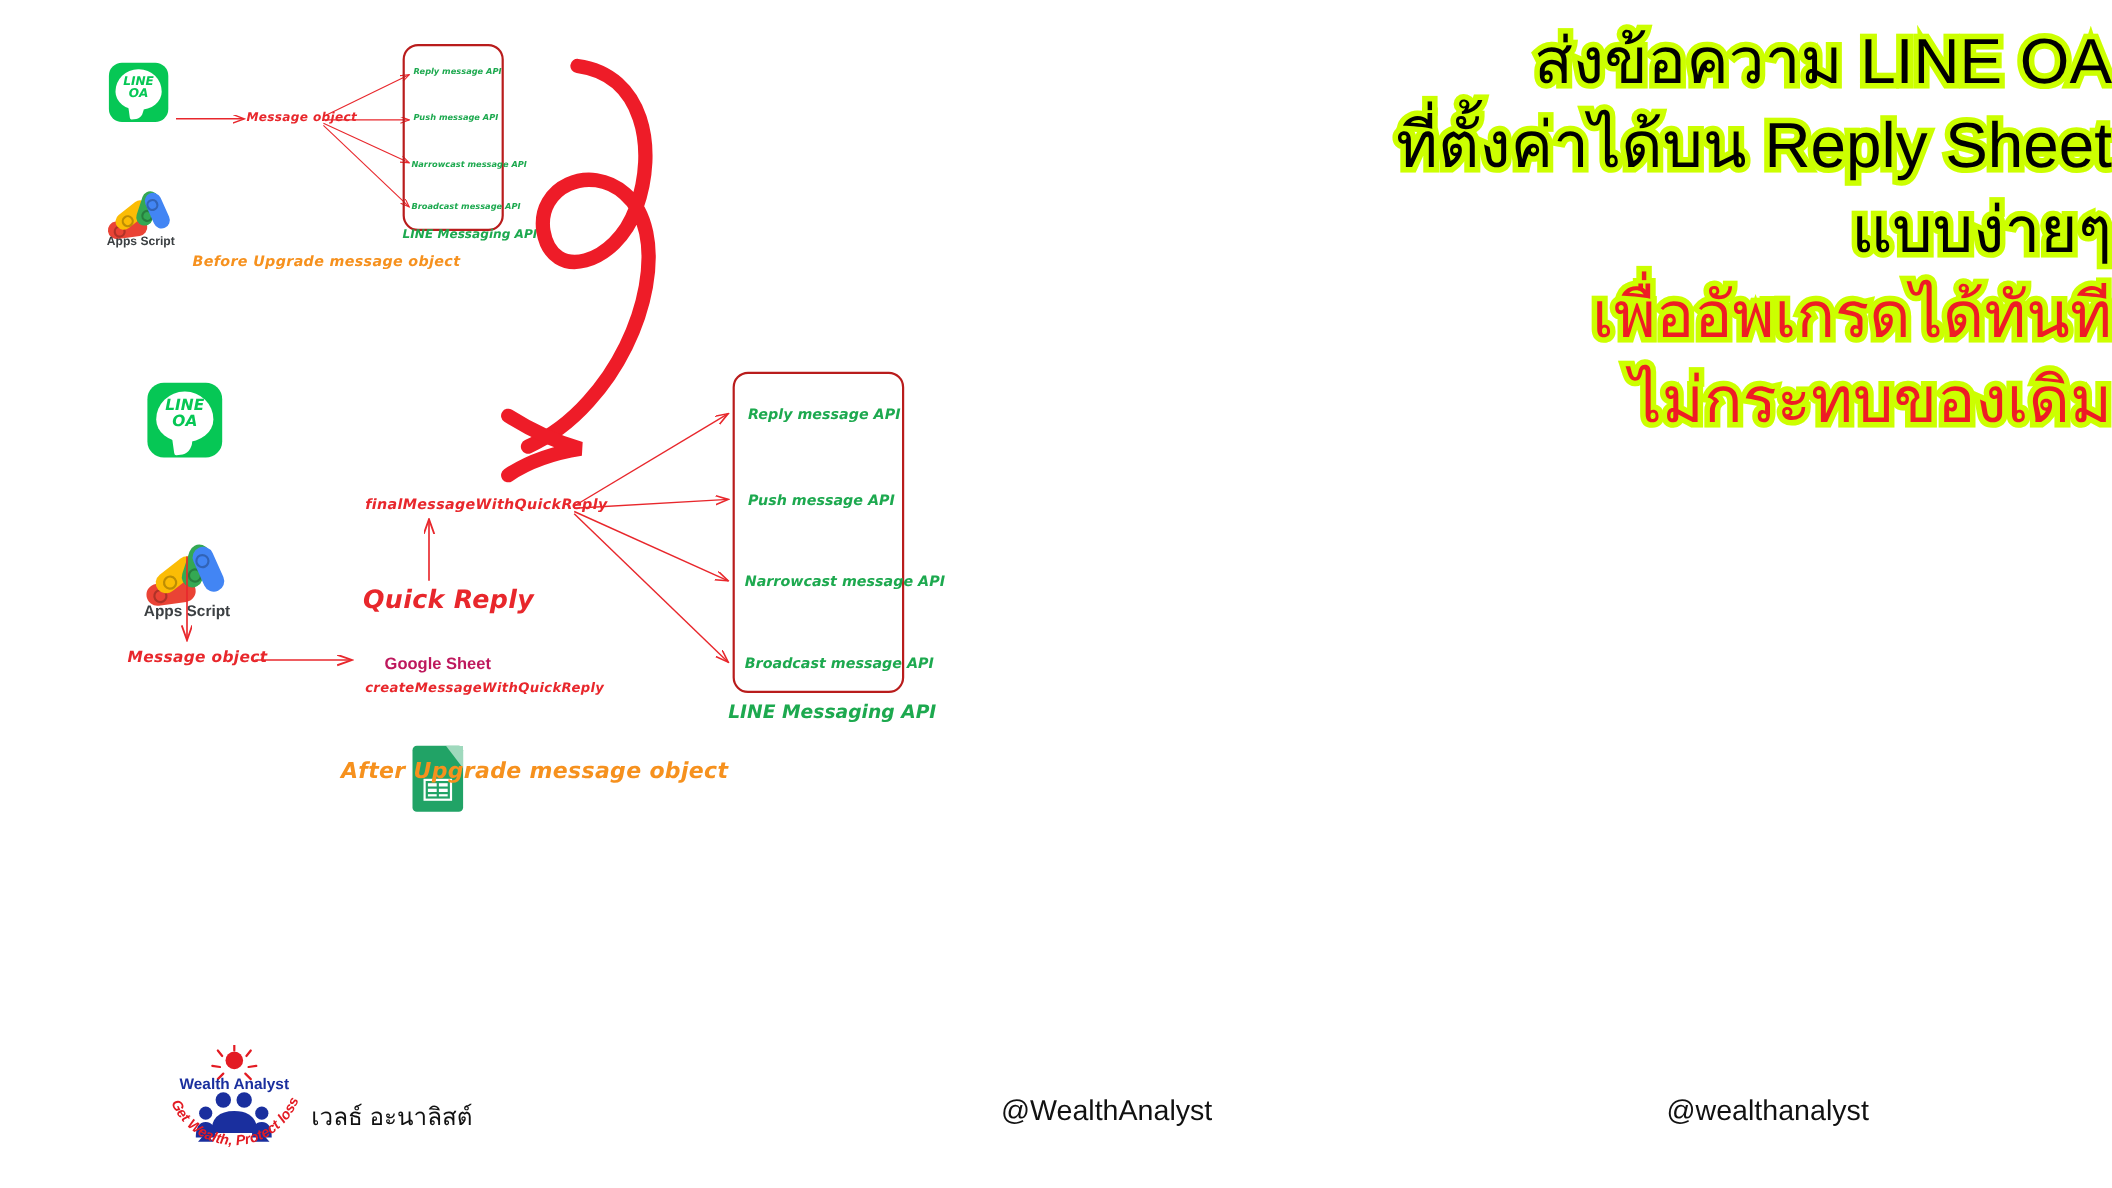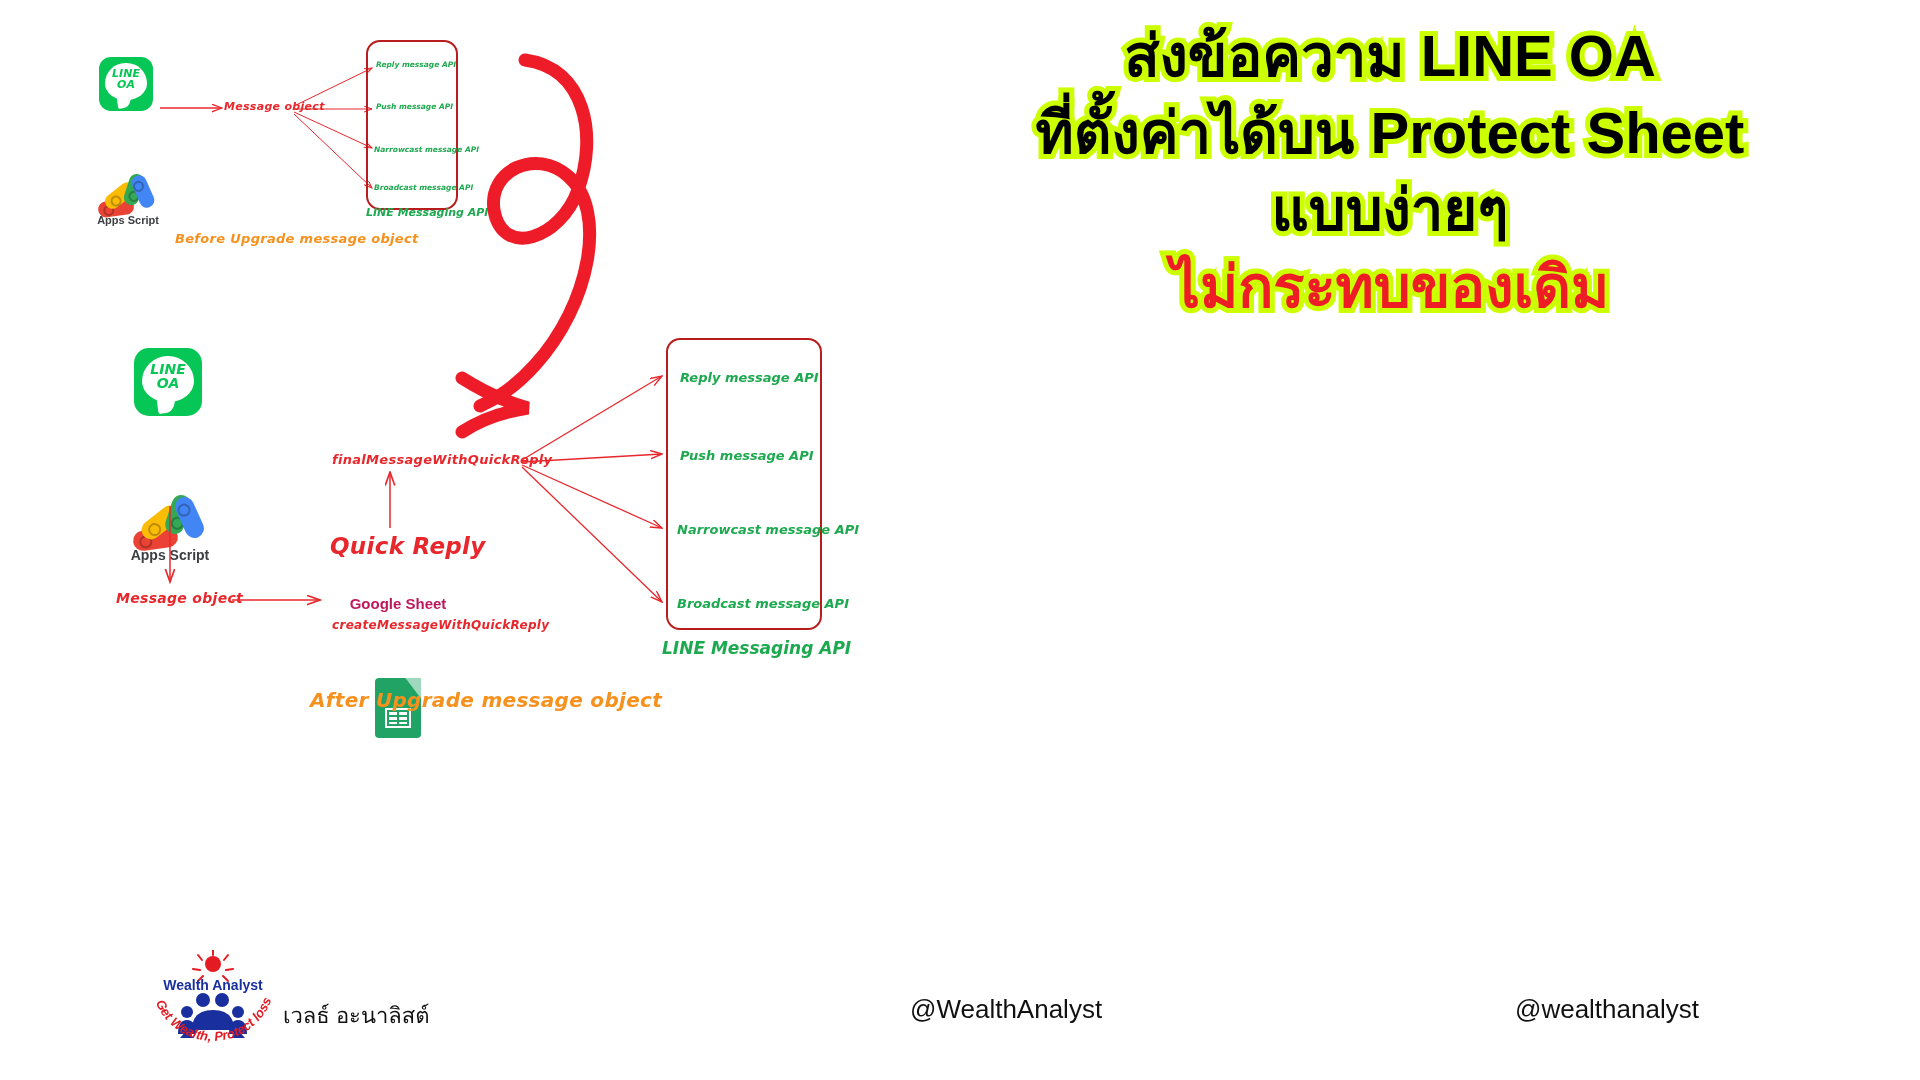--- a/index.html
+++ b/index.html
@@ -111,24 +111,25 @@
   .headline{
     position:absolute;
     text-align:center;
     font-family:"Liberation Sans", sans-serif;
     font-weight:700;
     line-height:1.02;
   }
   .hl-line{
     display:block;
     white-space:nowrap;
-    font-weight:700;
+    font-weight:400;
     -webkit-text-stroke:10px #ccff00;
     paint-order:stroke fill;
     text-shadow:0 0 0 #ccff00;
+    text-align:right;
   }
   .hl-black{color:#000000;}
   .hl-red{color:#ee1c25;}
 
   
   .footer-text{
     color:#111;
     font-family:"Liberation Sans", sans-serif;
     white-space:nowrap;
   }
@@ -268,22 +269,23 @@
       <div class="api-item" style="left:9px;top:182px;font-size:13px;">Narrowcast message API</div>
       <div class="api-item" style="left:9px;top:256px;font-size:13px;">Broadcast message API</div>
     </div>
     <div class="abs box-caption" style="left:662px;top:318px;font-size:17px;">LINE Messaging API</div>
 
     <div class="abs hand orange" style="left:310px;top:368px;font-size:20px;">After Upgrade message object</div>
   </div>
 
   <div class="headline" style="left:860px;top:26px;width:1060px;">
     <span class="hl-line hl-black" style="font-size:58px;">ส่งข้อความ LINE OA</span>
-    <span class="hl-line hl-black" style="font-size:58px;margin-top:18px;">ที่ตั้งค่าได้บน Protect Sheet</span>
+    <span class="hl-line hl-black" style="font-size:58px;margin-top:18px;">ที่ตั้งค่าได้บน Reply Sheet</span>
     <span class="hl-line hl-black" style="font-size:58px;margin-top:18px;">แบบง่ายๆ</span>
+    <span class="hl-line hl-red" style="font-size:58px;margin-top:18px;">เพื่ออัพเกรดได้ทันที</span>
     <span class="hl-line hl-red" style="font-size:58px;margin-top:18px;">ไม่กระทบของเดิม</span>
   </div>
 
   <div class="abs" style="left:0;top:950px;width:1920px;height:130px;">
 
     <div class="abs wa-logo" style="left:148px;top:0px;width:130px;height:116px;">
       <svg width="130" height="116" viewBox="0 0 130 116">
 
         <circle cx="65" cy="14" r="8" fill="#e31b23"></circle>
         <g stroke="#e31b23" stroke-width="2" stroke-linecap="round">

